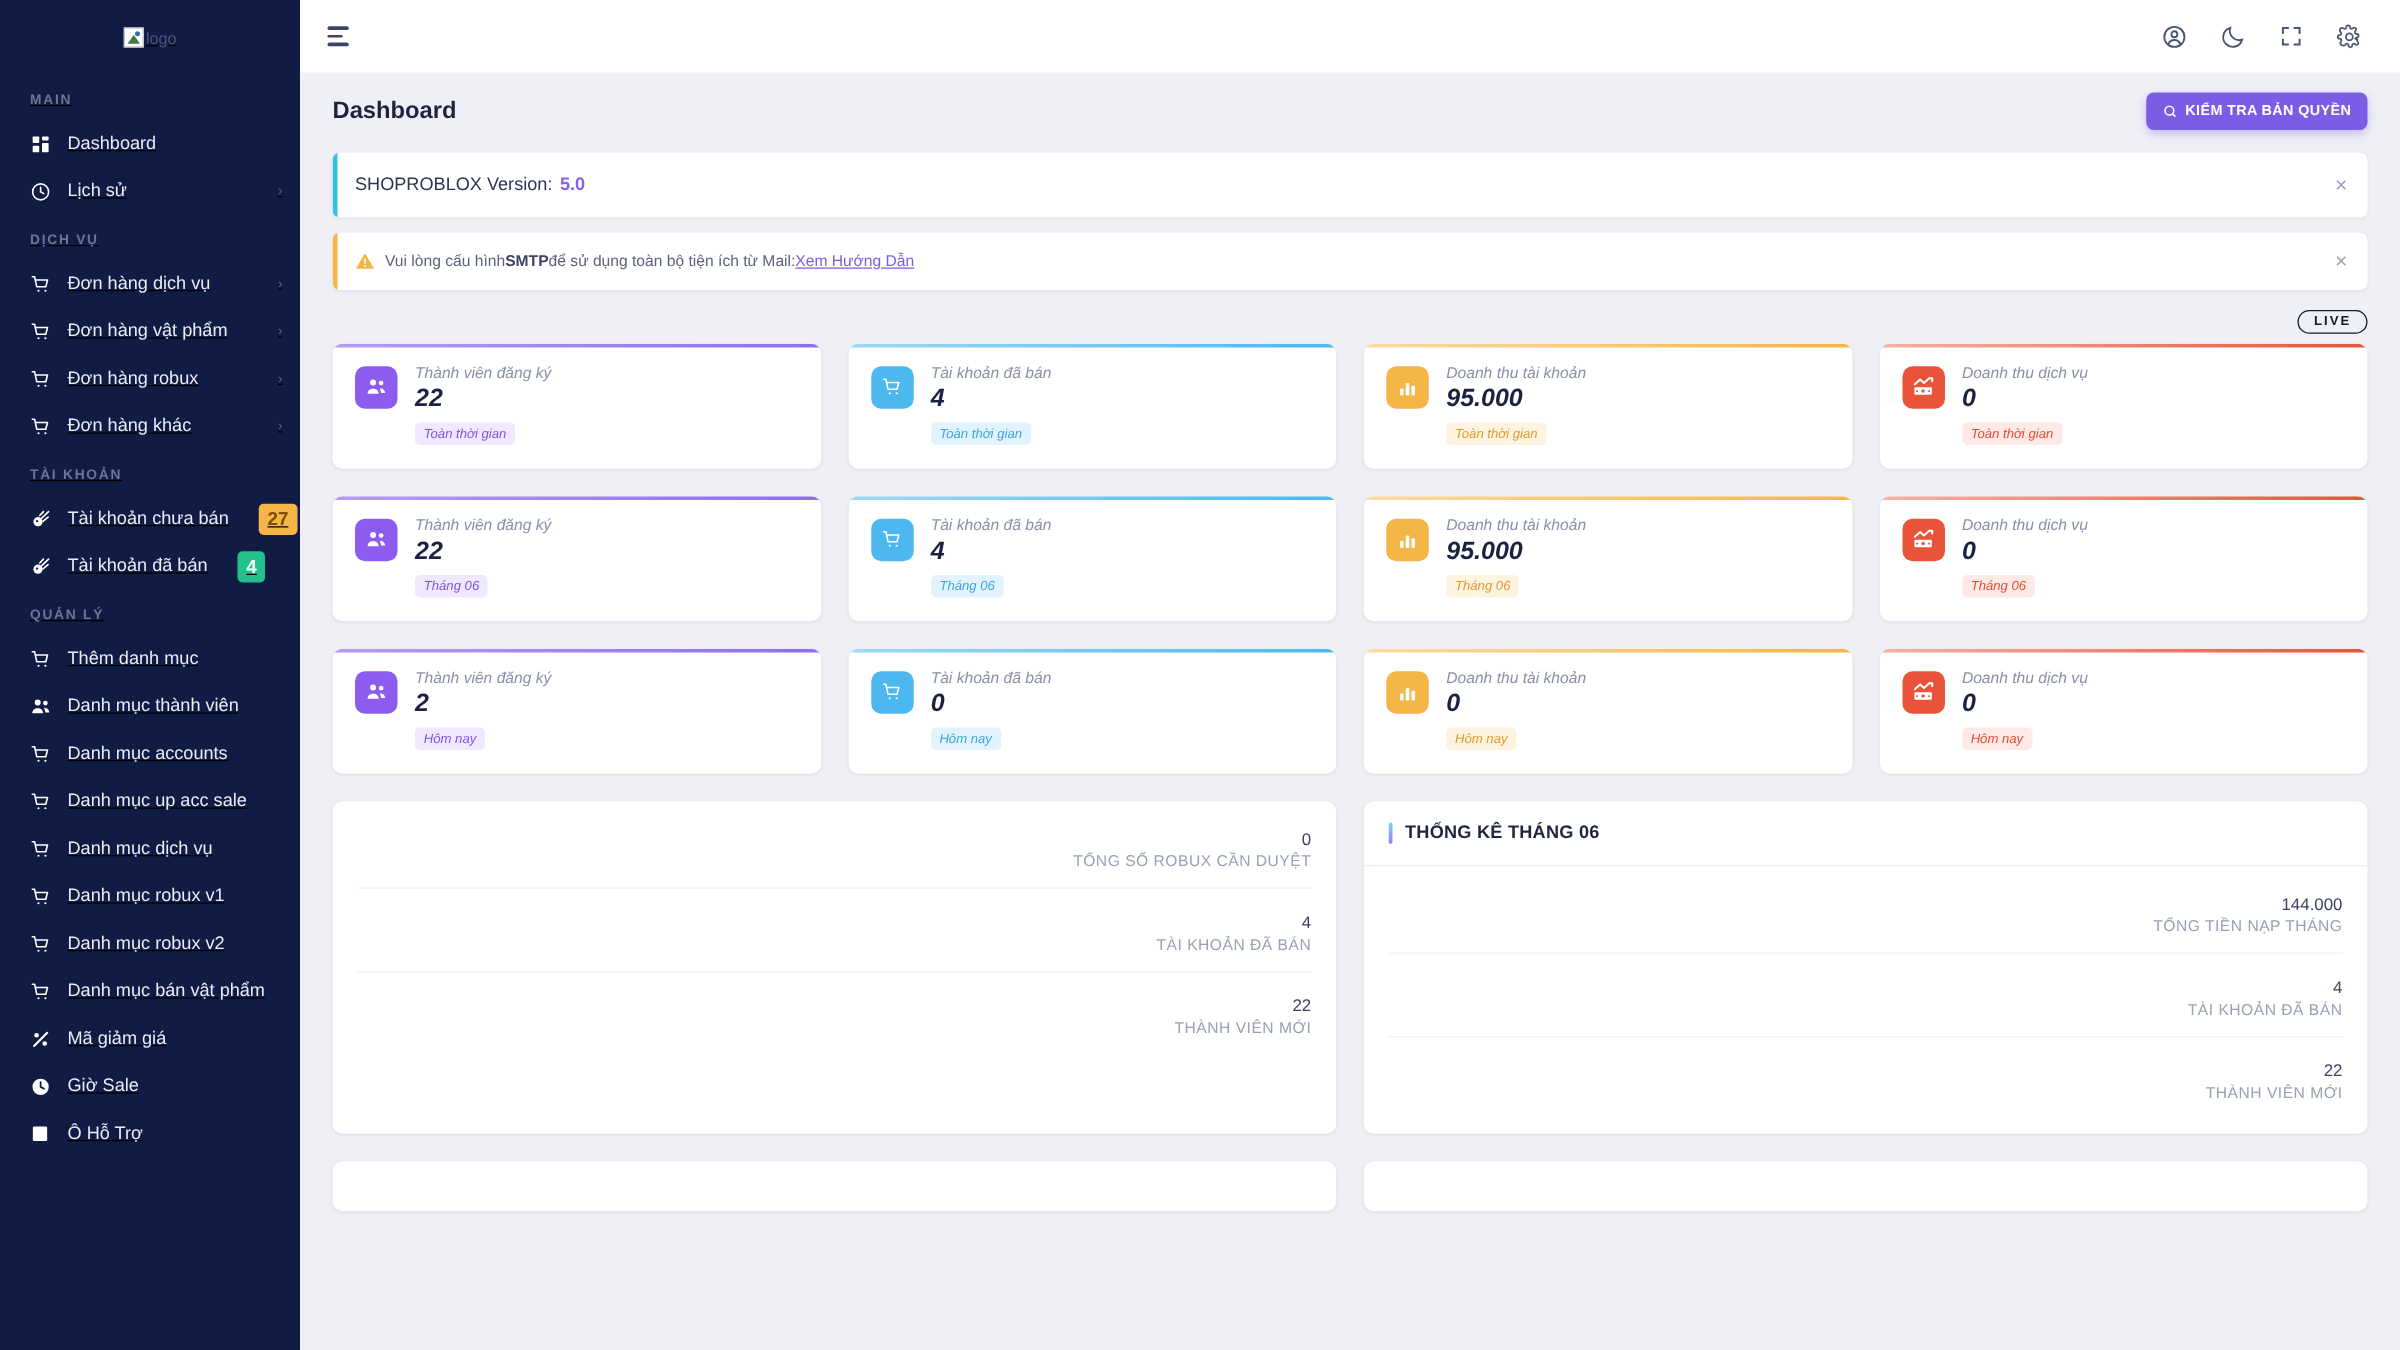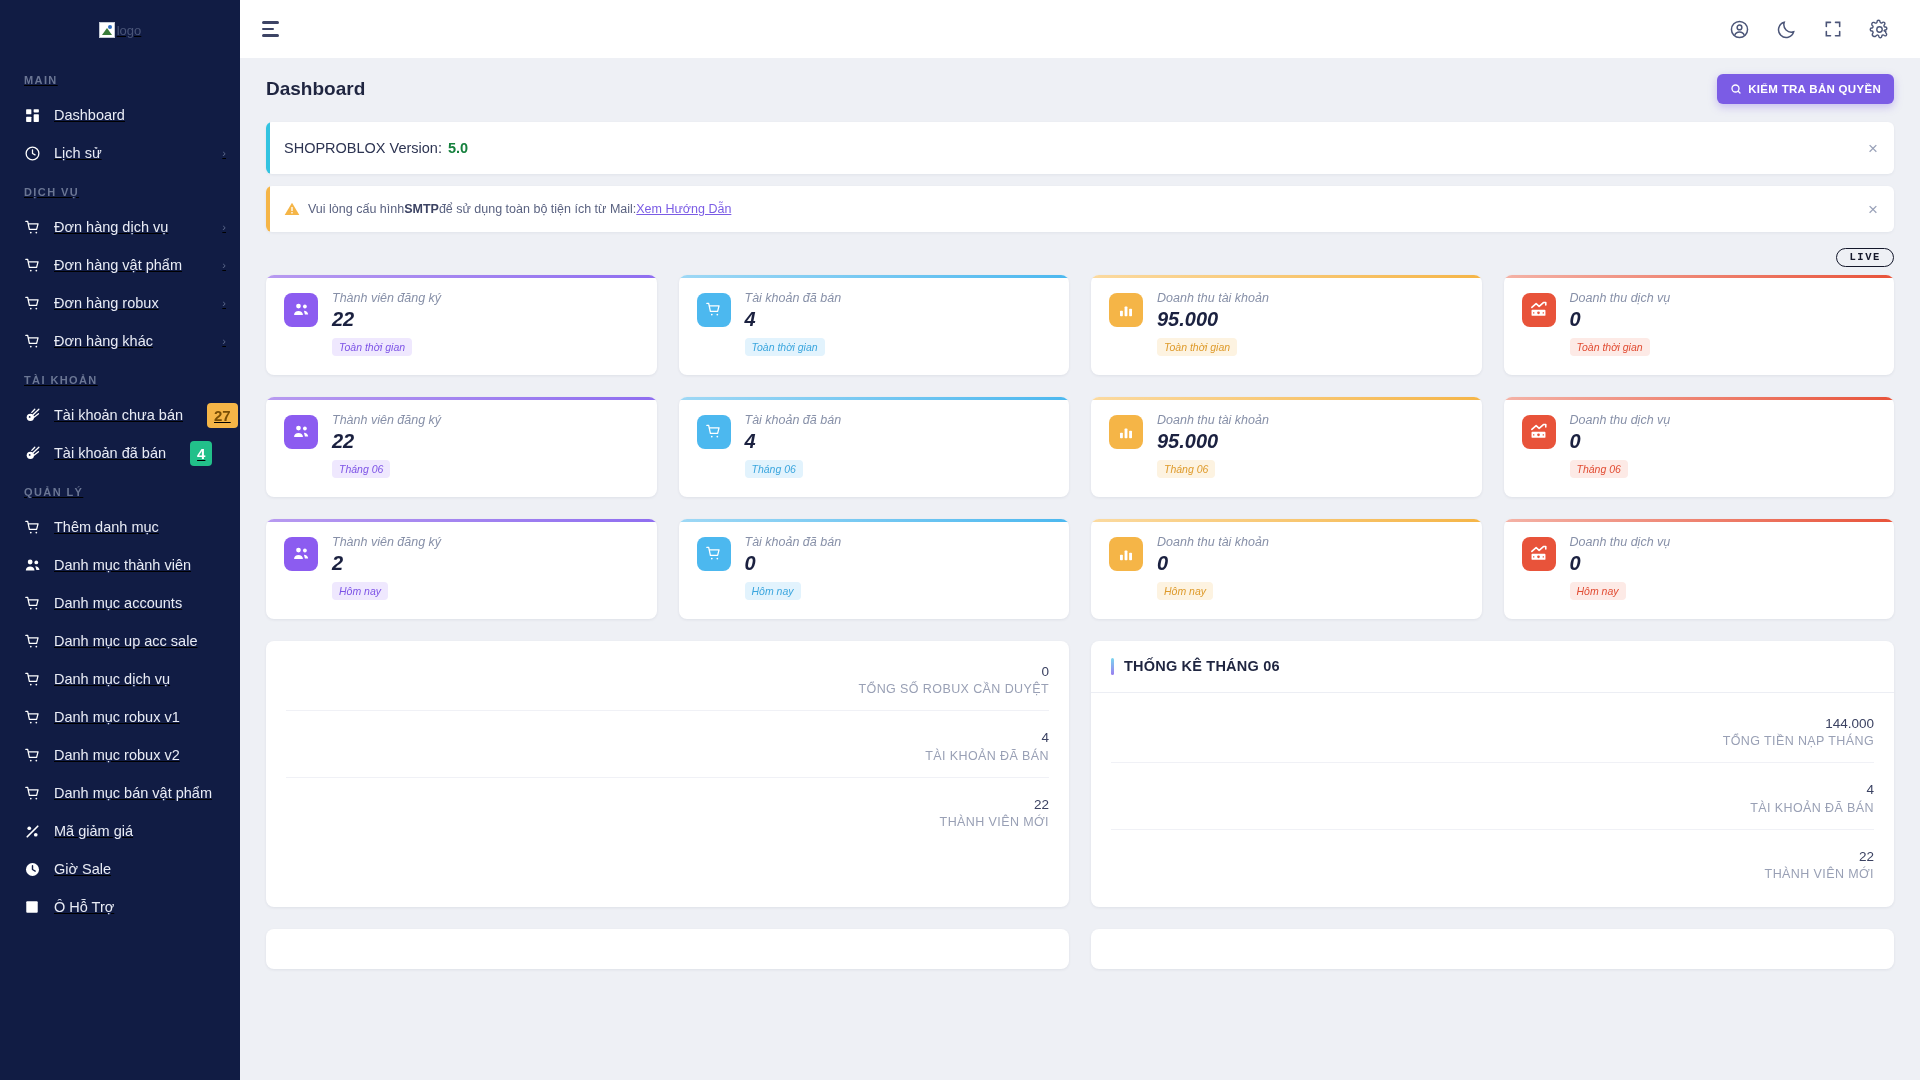--- a/index.html
+++ b/index.html
@@ -108,30 +108,30 @@
     content: ""; position: absolute; left: 0; top: 0; bottom: 0; width: 4px;
   }
   .alert.version { height: 52px; }
   .alert.version:before { background: #33c3e0; }
   .alert.smtp { height: 46px; font-size: 12.5px; color: #5a6280; }
   .alert.smtp:before { background: #f5b547; }
   .alert-close {
     position: absolute; right: 16px; top: 50%; transform: translateY(-50%);
     color: #9aa2b9; font-size: 17px; cursor: pointer; line-height: 1;
   }
-  .ver-num { color: #15803d; font-weight: 700; }
+  .ver-num { color: #8b5cf6; font-weight: 700; }
   .warn-tri { margin-right: 8px; display: inline-flex; }
   .smtp-strong { font-weight: 700; color: #3c4363; }
   .smtp-link { color: #7b5ce5; }
 
   .live-row { display: flex; justify-content: flex-end; padding: 4px 0 8px 0; }
   .live-badge {
     border: 1.8px solid #14182b; border-radius: 20px;
     font-size: 10.5px; font-weight: 700; letter-spacing: 1.6px;
-    padding: 2px 12px 2.5px 12px; color: #14182b; background: transparent; font-family: Liberation Mono, monospace;
+    padding: 2px 12px 2.5px 12px; color: #14182b; background: transparent;
   }
 
   
   .cards-row { display: grid; grid-template-columns: repeat(4, 1fr); gap: 22px; margin-bottom: 22px; }
   .stat-card {
     background: #fff; border-radius: 8px; height: 100px;
     padding: 16px 18px; display: flex; align-items: flex-start; gap: 14px;
     position: relative; box-shadow: 0 1px 3px rgba(20,30,60,.07);
     overflow: hidden;
     font-style: italic;

